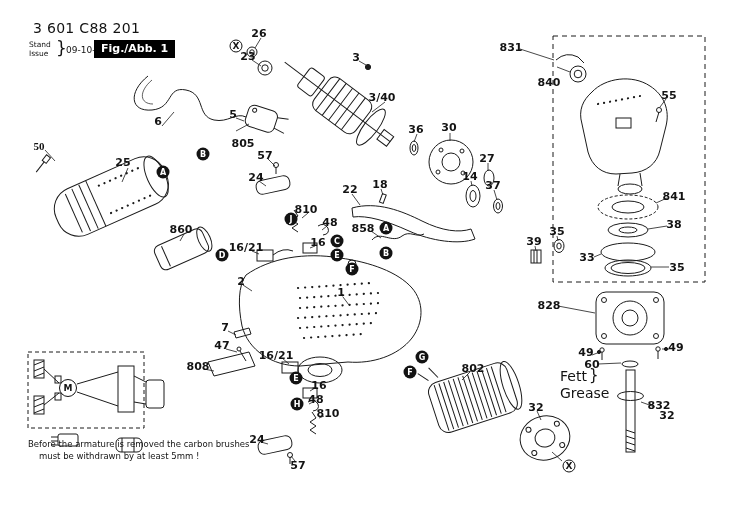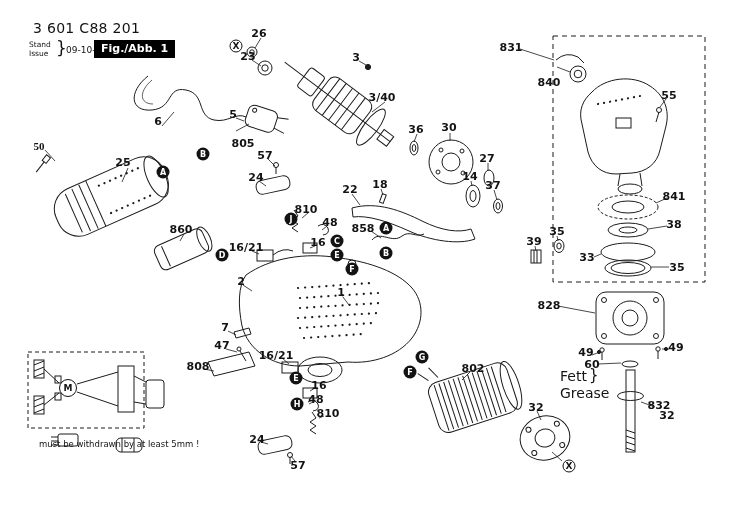--- a/index.html
+++ b/index.html
@@ -318,20 +318,21 @@
   <div class="stand-date">09-10-28</div>
   <div class="fig-box">Fig./Abb. 1</div>
 
   <div class="grease-label">
     <div>Fett</div>
     <div>Grease</div>
   </div>
   <div class="grease-brace">}</div>
 
   <div class="notes">
+    <div>Before the armature is removed the carbon brushes</div>
     <div class="ind">must be withdrawn by at least 5mm !</div>
   </div>
 
 
   <div class="annot-layer">
       <div class="callout" style="left: 259px; top: 33px;">26</div>
       <div class="callout" style="left: 248px; top: 56px;">23</div>
       <div class="callout" style="left: 356px; top: 57px;">3</div>
       <div class="callout" style="left: 382px; top: 97px;">3/40</div>
       <div class="callout" style="left: 416px; top: 129px;">36</div>

